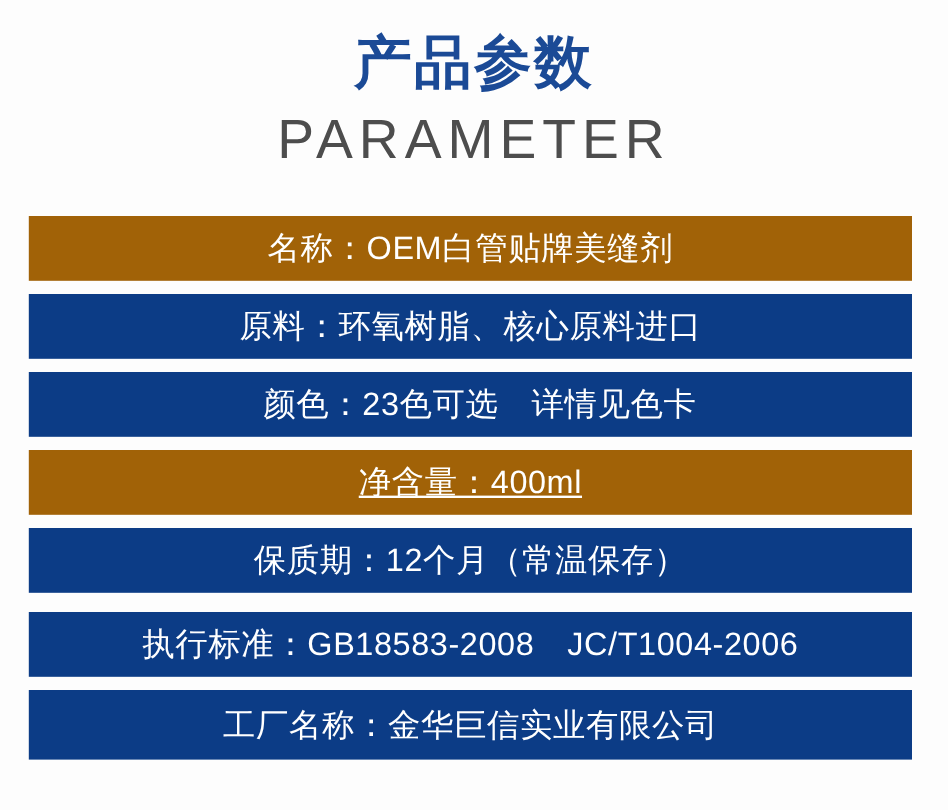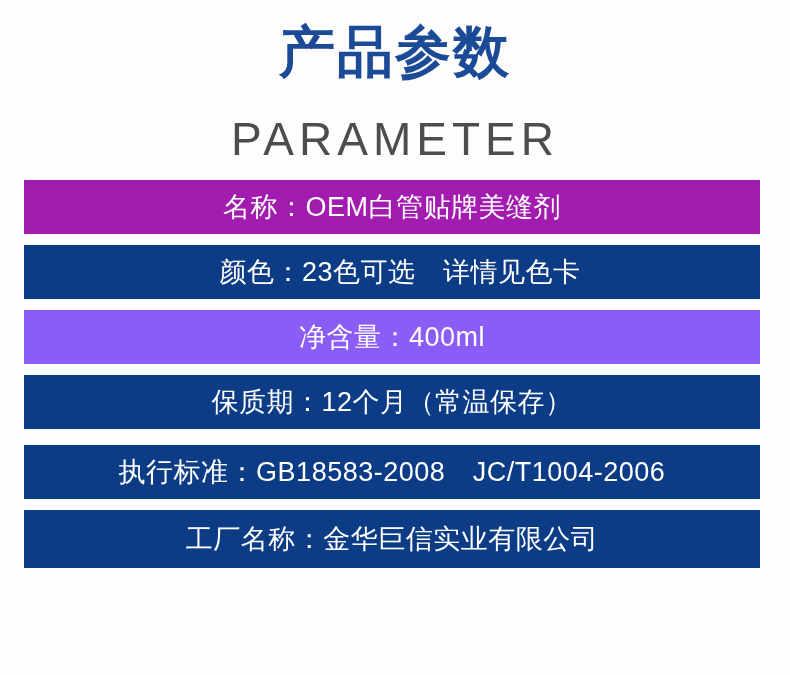--- a/index.html
+++ b/index.html
@@ -30,21 +30,21 @@
     top: 0;
     width: 790px;
     height: 170px;
     text-align: center;
   }
   .title-cn {
     position: absolute;
     left: 0;
     top: 14px;
     width: 790px;
-    font-size: 56px;
+    font-size: 48px;
     line-height: 76px;
     font-weight: bold;
     color: #1b4a96;
     letter-spacing: 2px;
     font-family: "DejaVu Sans", "Liberation Sans", sans-serif;
     white-space: nowrap;
   }
   .title-en {
     position: absolute;
     left: 0;
@@ -92,35 +92,38 @@
     font-family: "Liberation Sans", "DejaVu Sans", sans-serif;
   }
 </style>
 </head>
 <body style="background: rgb(253, 253, 253);">
 
 <div class="page">
 
   <div class="header">
     <div class="title-cn" style="color: rgb(27, 74, 150);">产品参数</div>
-    <div class="title-en" style="color: rgb(77, 77, 77); margin-top: 23px;">PARAMETER</div>
+    <div class="title-en" style="color: rgb(77, 77, 77);">PARAMETER</div>
   </div>
 
   <div class="rows">
 
-    <div class="param-row" style="background: #a21caf; color: rgb(255, 255, 255);">
+    <div class="param-row" style="background: #a16207; color: rgb(255, 255, 255);">
       <span class="param-text">名称：OEM白管贴牌美缝剂</span>
     </div>
 
+    <div class="param-row" style="background: rgb(12, 60, 134); color: rgb(255, 255, 255);">
+      <span class="param-text">原料：环氧树脂、核心原料进口</span>
+    </div>
 
     <div class="param-row" style="background: rgb(12, 60, 134); color: rgb(255, 255, 255); padding-left: 16px;">
       <span class="param-text">颜色：23色可选　详情见色卡</span>
     </div>
 
-    <div class="param-row" style="background: #8b5cf6; color: rgb(255, 255, 255);">
+    <div class="param-row" style="background: #a16207; color: rgb(255, 255, 255); text-decoration: underline;">
       <span class="param-text">净含量：400ml</span>
     </div>
 
     <div class="param-row" style="background: rgb(12, 60, 134); color: rgb(255, 255, 255); align-items: center;">
       <span class="param-text">保质期：12个月（常温保存）</span>
     </div>
 
     <div class="param-row" style="background: rgb(12, 60, 134); color: rgb(255, 255, 255); margin-top: 16px;">
       <span class="param-text">执行标准：GB18583-2008　JC/T1004-2006</span>
     </div>

